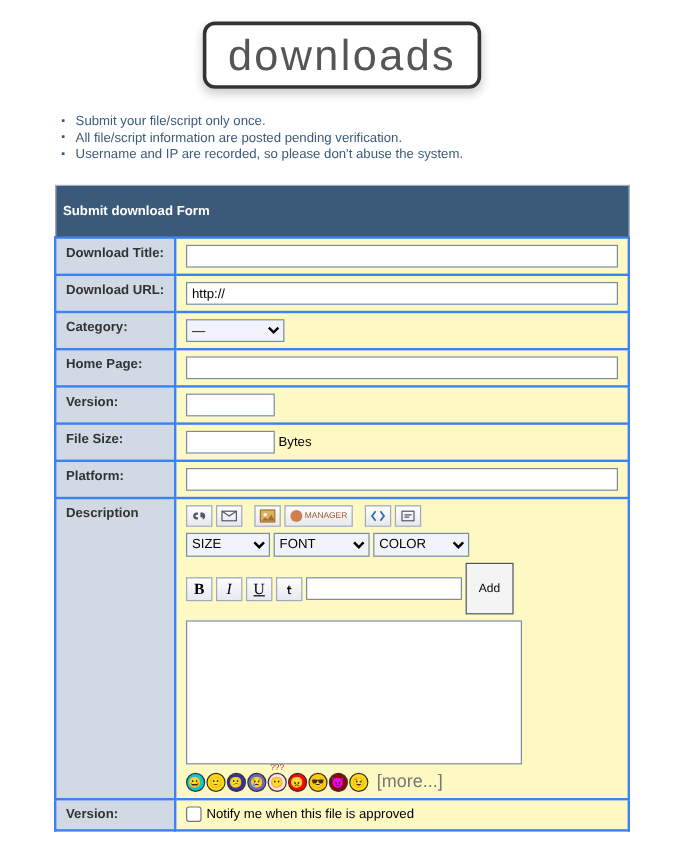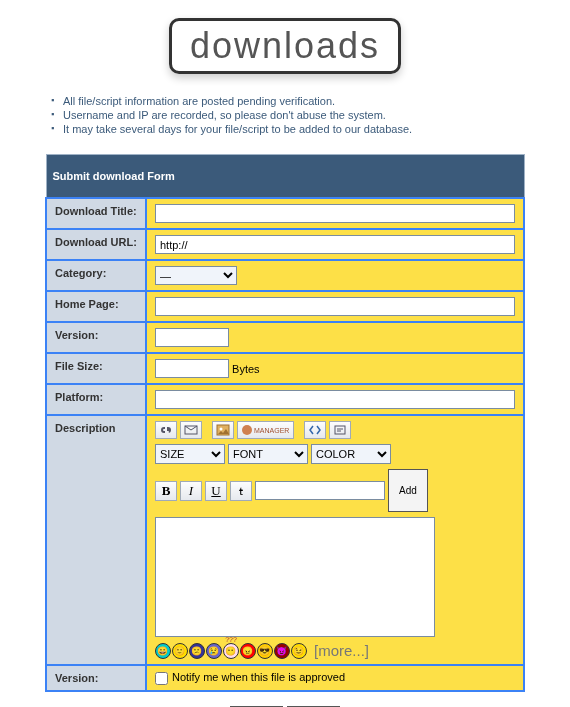--- a/index.html
+++ b/index.html
@@ -8,21 +8,21 @@
 .logo-wrap { text-align: center; margin: 10px 0 20px; }
 .logo-box { display: inline-block; border: 3px solid #333; border-radius: 10px; padding: 4px 18px; box-shadow: 0 4px 8px rgba(0,0,0,0.2); }
 .logo-text { font-family: Arial, sans-serif; font-size: 36px; font-weight: 300; letter-spacing: 2px; color: #555; text-transform: lowercase; font-stretch: condensed; }
 .notes { list-style: none; margin: 0 0 18px 6px; }
 .notes li { color: #3b5a7a; padding: 1px 0 1px 12px; position: relative; font-size: 11px; }
 .notes li::before { content: "▪"; position: absolute; left: 0; top: 1px; color: #3b5a7a; font-size: 9px; }
 .form-table { width: 100%; border-collapse: collapse; border: 1px solid #9fb2c6; }
 .form-header td { background: #3b5a7a; color: #fff; font-weight: bold; padding: 15px 6px; font-size: 11px; }
 .form-row td { border: 2px solid #3b82f6; vertical-align: top; }
 .label-cell { background: #d0d9e4; width: 170px; padding: 6px 8px; font-weight: bold; color: #333; }
-.field-cell { background: #fde047; padding: 5px 8px; }
+.field-cell { background: #fef9c3; padding: 5px 8px; }
 input[type=text] { border: 1px solid #7a8ca0; padding: 2px 4px; font-size: 11px; height: 19px; background: #fff; }
 select { border: 1px solid #7a8ca0; font-size: 11px; height: 19px; background: #f0f4fa; }
 textarea { border: 1px solid #7a8ca0; font-size: 11px; padding: 2px; background: #fff; resize: none; }
 .in-full { width: 360px; }
 .in-short { width: 74px; }
 .cat-sel { width: 82px; }
 .toolbar-row { margin-bottom: 5px; display: flex; align-items: center; flex-wrap: wrap; gap: 3px; }
 .tb-btn { display: inline-flex; align-items: center; justify-content: center; width: 22px; height: 18px; border: 1px solid #a0aab8; background: linear-gradient(#fdfdfd,#e6e9ee); cursor: pointer; }
 .tb-btn svg { width: 14px; height: 12px; }
 .tb-mgr { width: auto; padding: 0 4px; height: 18px; font-size: 7px; color: #a05030; display: inline-flex; align-items: center; border: 1px solid #a0aab8; background: linear-gradient(#fdfdfd,#e6e9ee); cursor: pointer; }
@@ -42,23 +42,23 @@
 
 <div class="page">
 
   <div class="logo-wrap">
     <div class="logo-box">
       <span class="logo-text">downloads</span>
     </div>
   </div>
 
   <ul class="notes">
+    <li>Submit your file/script only once.</li>
     <li>All file/script information are posted pending verification.</li>
     <li>Username and IP are recorded, so please don't abuse the system.</li>
-    <li>It may take several days for your file/script to be added to our database.</li>
   </ul>
 
   <table class="form-table">
     <tbody>
         <tr class="form-header">
       <td colspan="2">Submit download Form</td>
     </tr>
 
     <tr class="form-row">
       <td class="label-cell">Download Title:</td>

